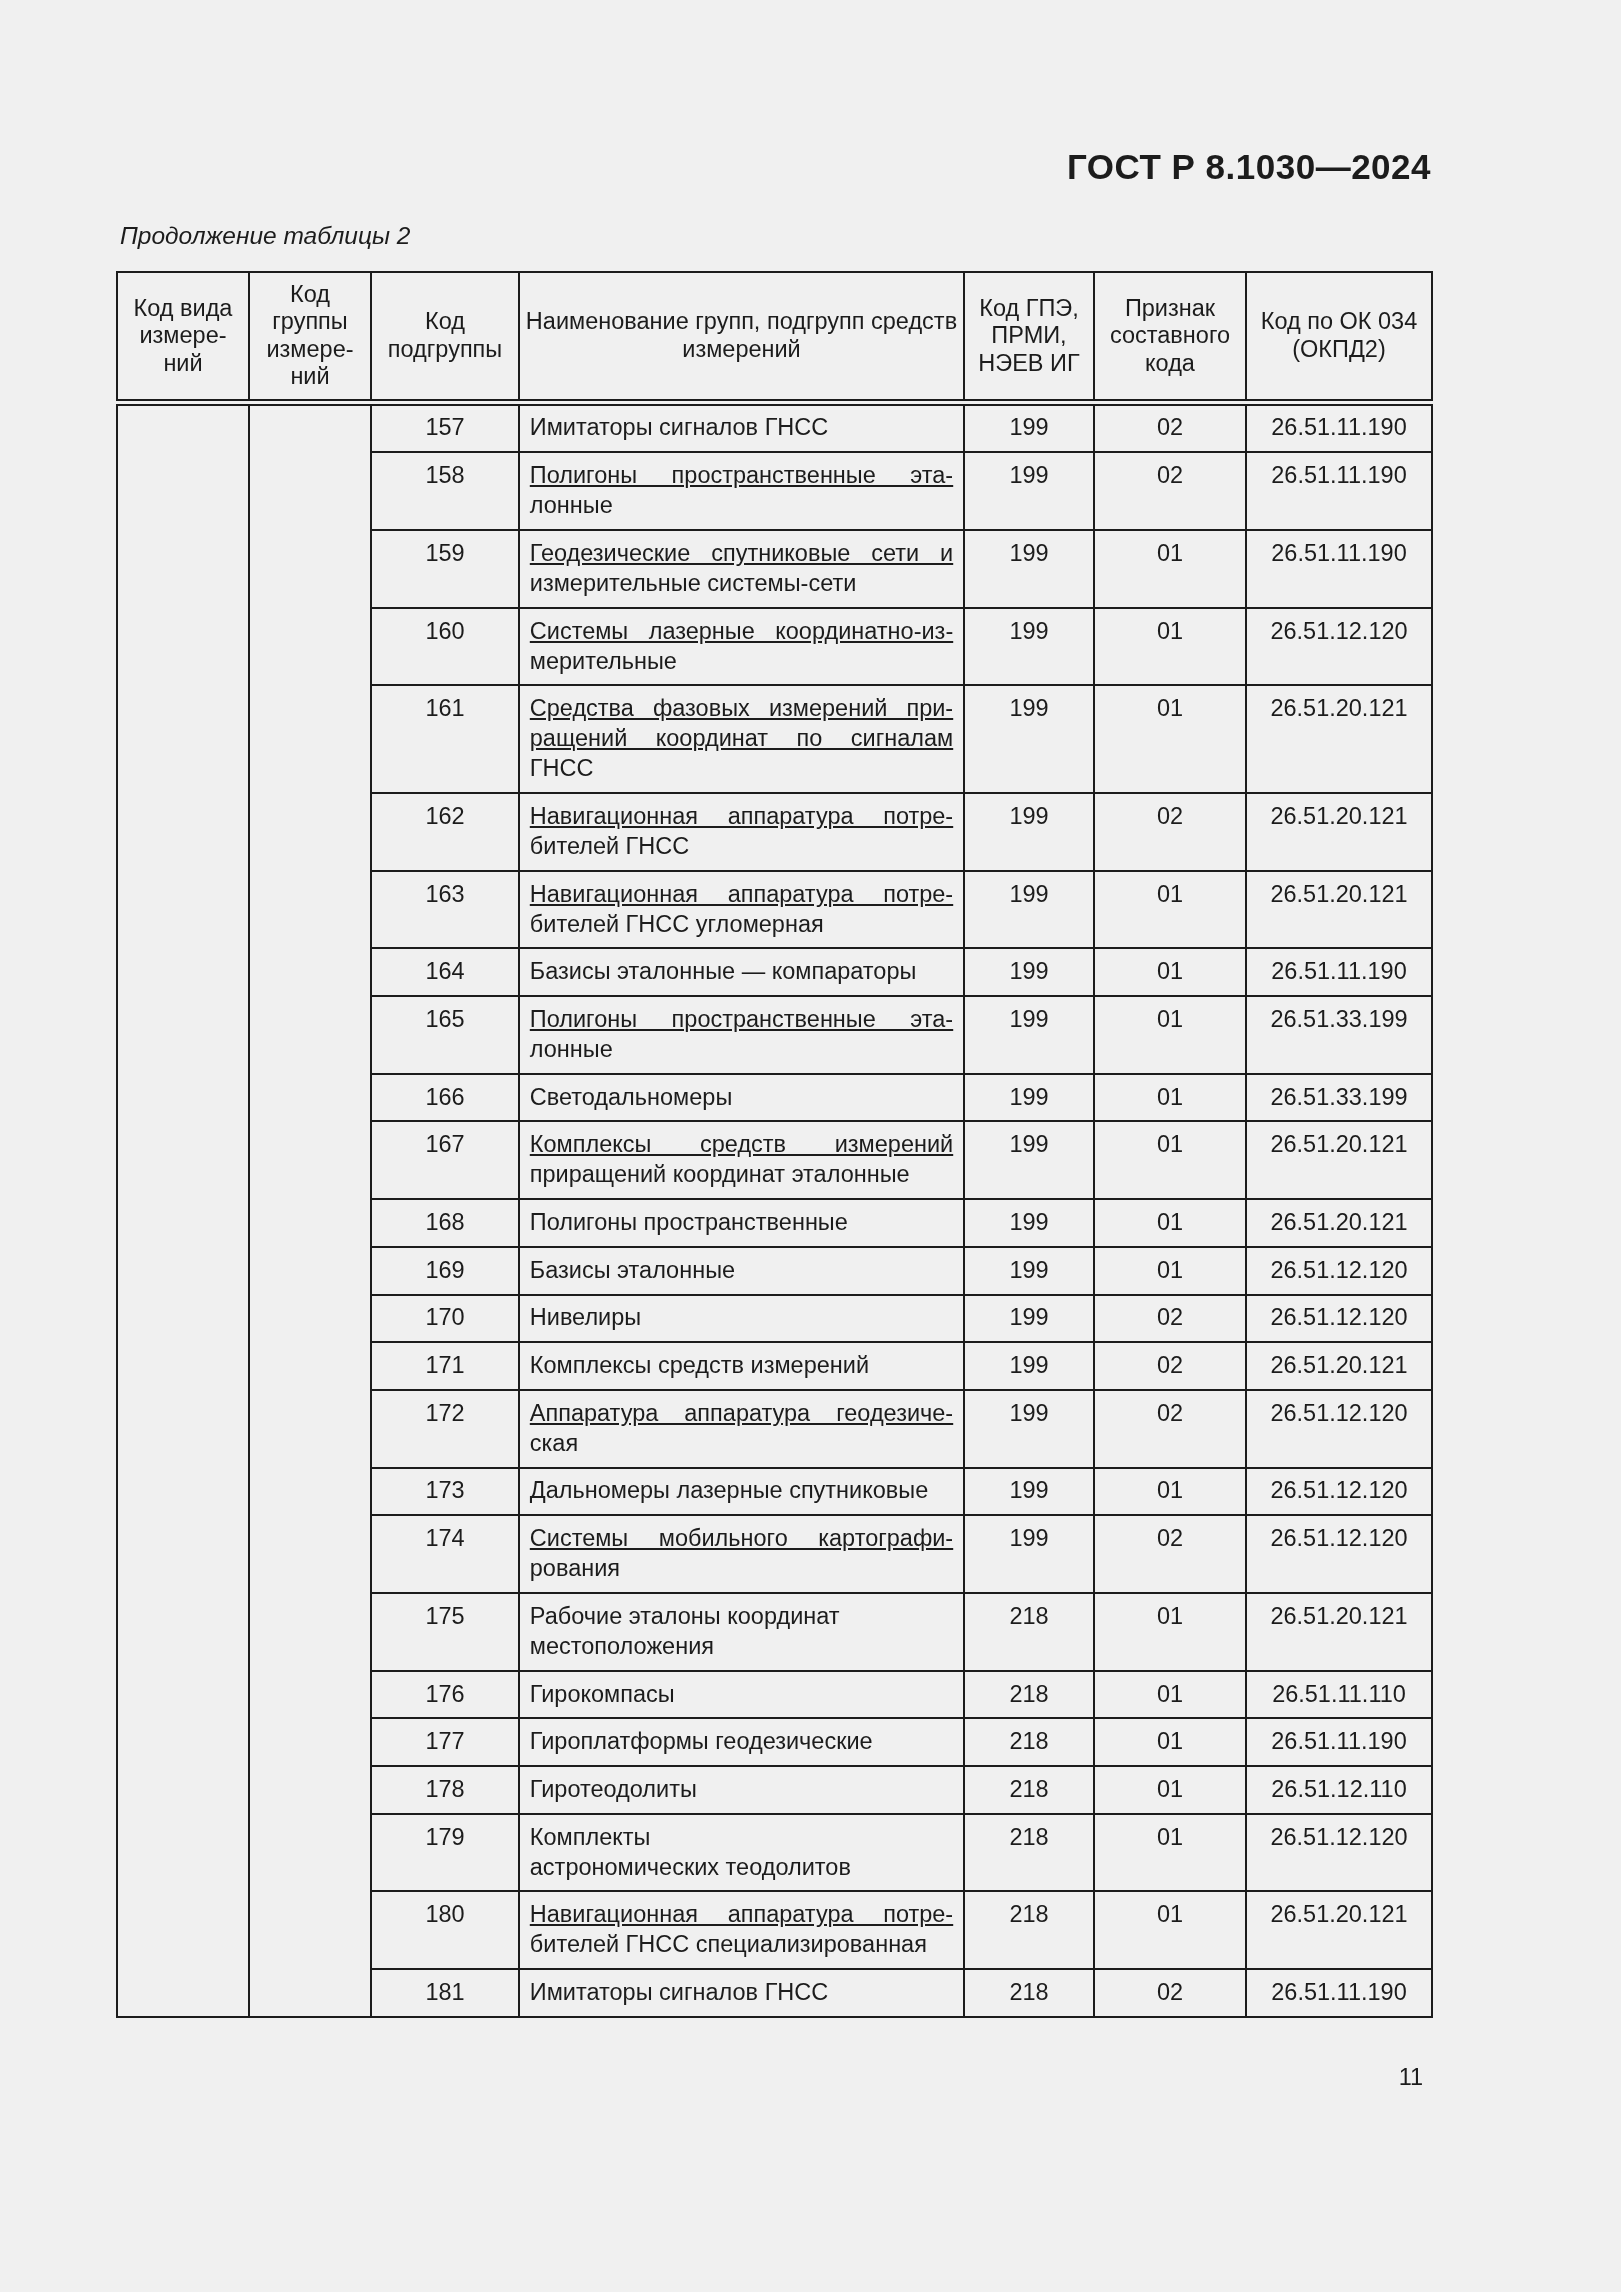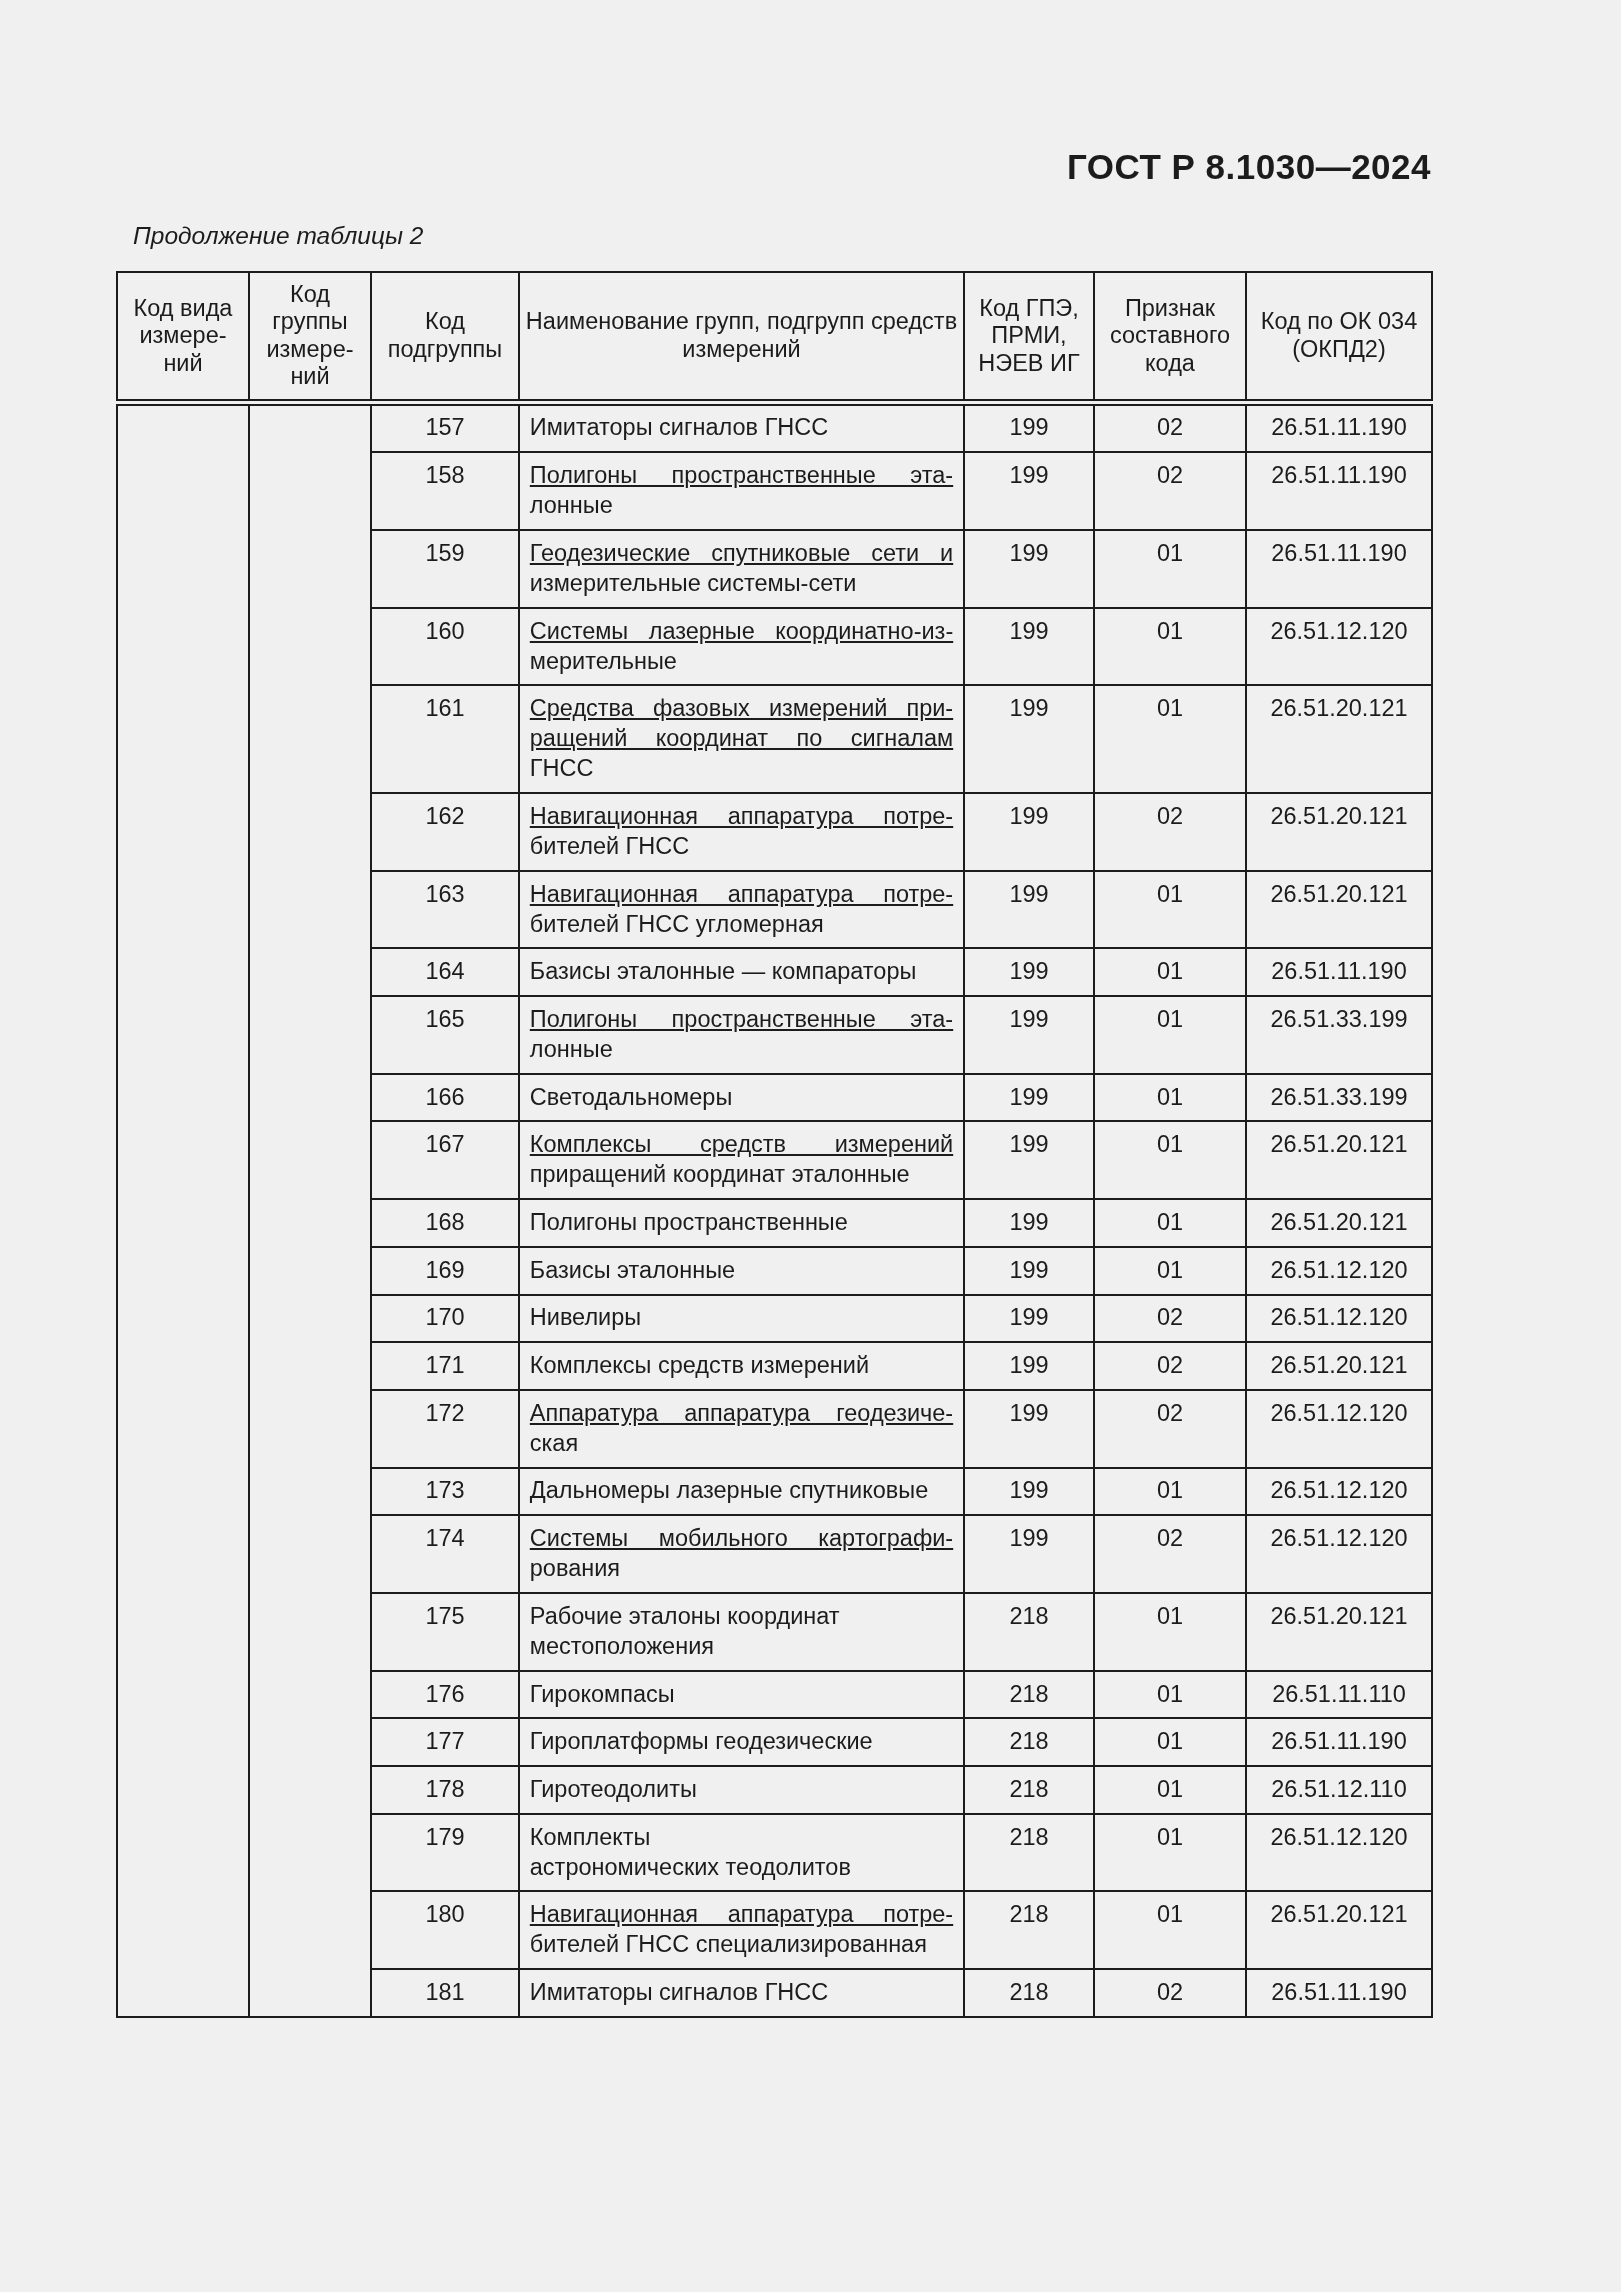--- a/index.html
+++ b/index.html
@@ -22,21 +22,21 @@
     left: 116px;
     width: 1315px;
     text-align: right;
     font-weight: bold;
     font-size: 35px;
     letter-spacing: 0.5px;
   }
   .table-caption {
     position: absolute;
     top: 222px;
-    left: 133px;
+    left: 120px;
     font-style: italic;
     font-size: 24.5px;
   }
   table.codes {
     position: absolute;
     top: 271px;
     left: 116px;
     width: 1315px;
     border-collapse: collapse;
     table-layout: fixed;
@@ -362,15 +362,18 @@
           <td class="name">
             <div class="nl">Имитаторы сигналов ГНСС</div>
           </td>
           <td class="num">218</td>
           <td class="num">02</td>
           <td class="num">26.51.11.190</td>
         </tr>
       </tbody>
   </table>
 
+  <div class="page-number">
+    <span>11</span>
+  </div>
 
 </div>
 
 
 </body></html>

